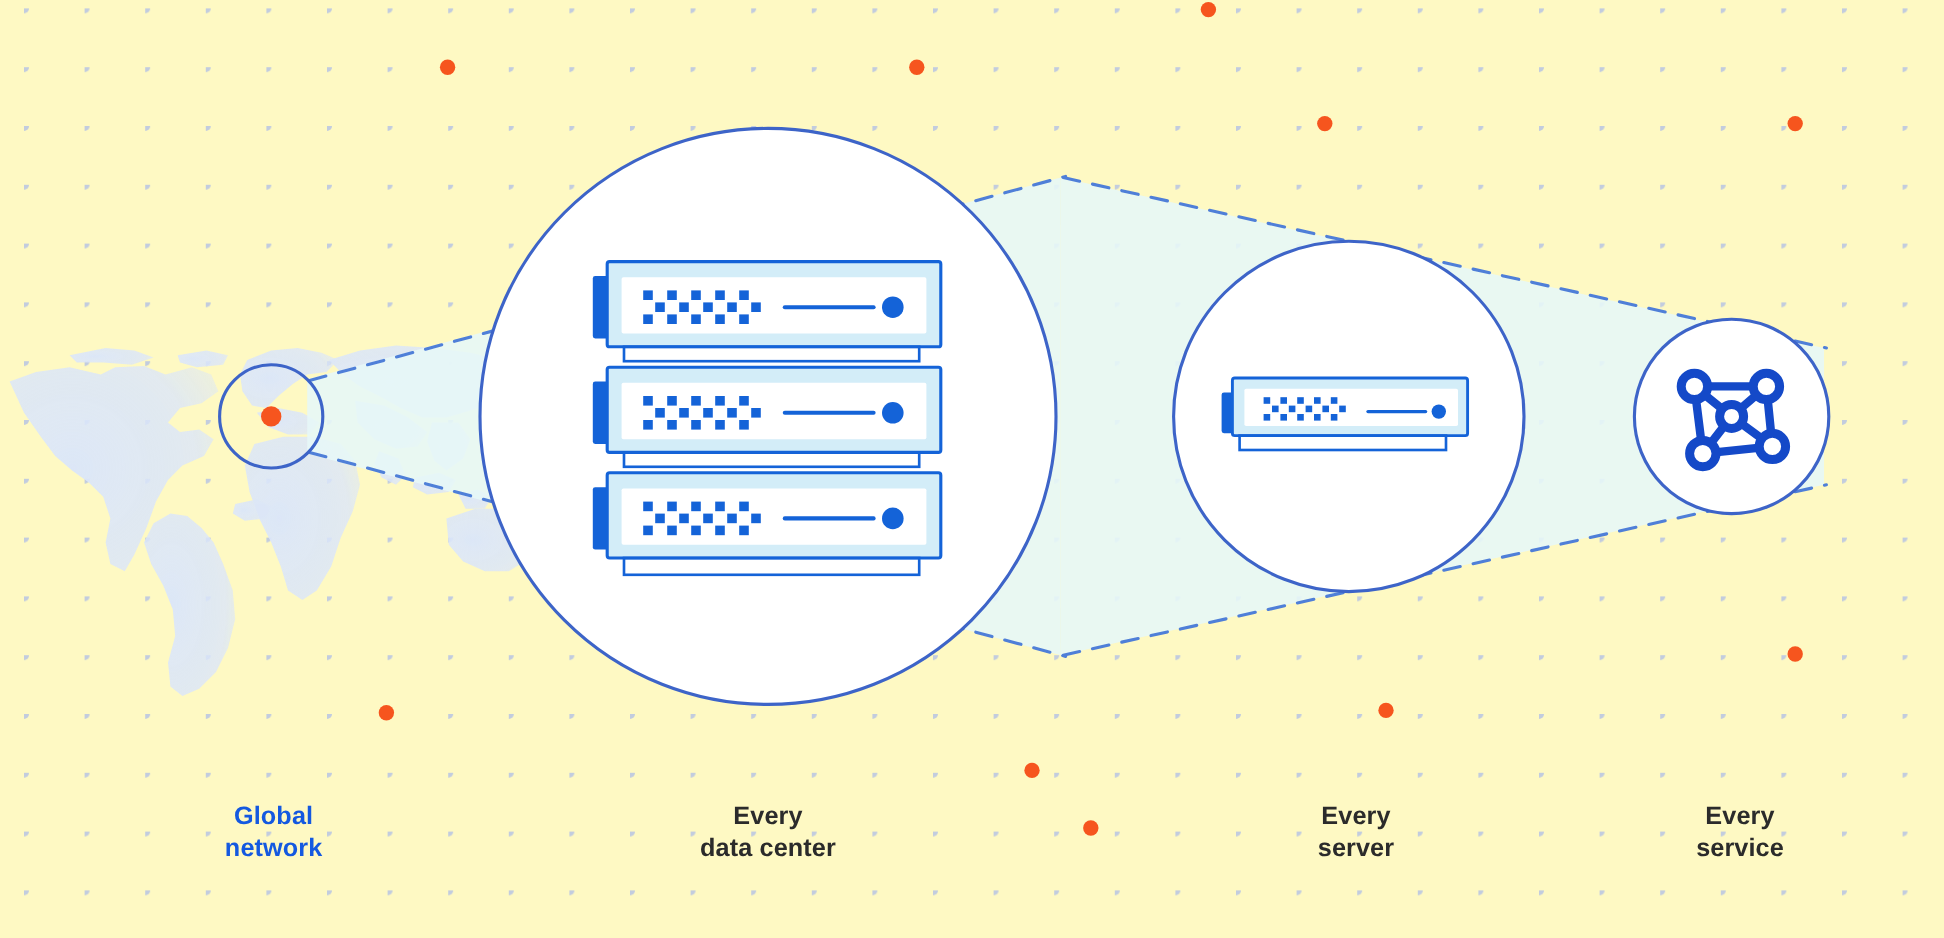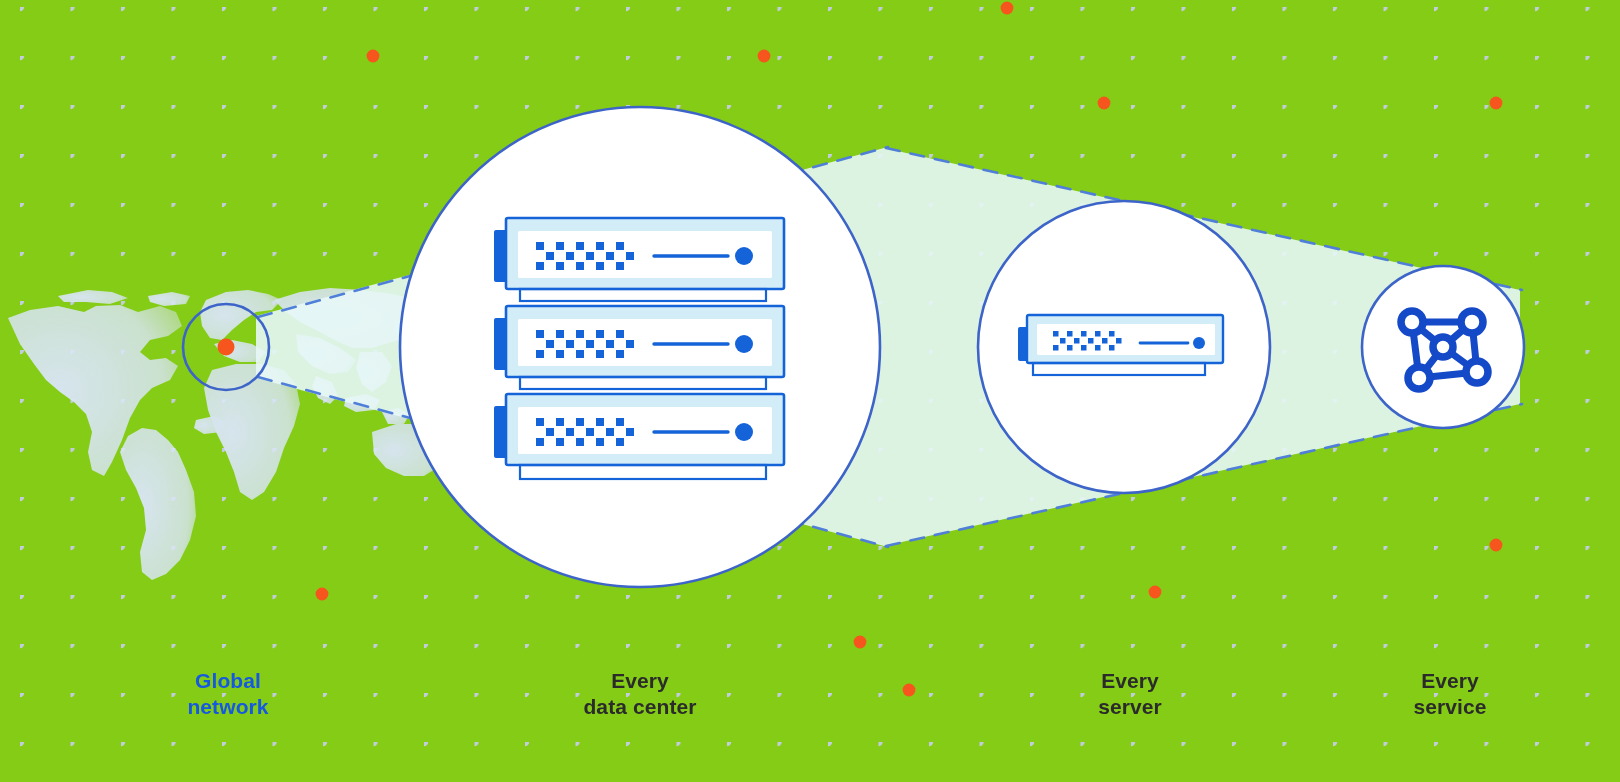--- a/index.html
+++ b/index.html
@@ -8,21 +8,21 @@
     width: 1620px;
     height: 782px;
     overflow: hidden;
     background: #ffffff;
     font-family: "Liberation Sans", sans-serif;
   }
   #stage {
     position: relative;
     width: 1620px;
     height: 782px;
-    background: #84cc16;
+    background: #fef9c3;
   }
   #scene-svg {
     position: absolute;
     left: 0; top: 0;
     width: 1620px;
     height: 782px;
     display: block;
   }
   .label {
     position: absolute;

